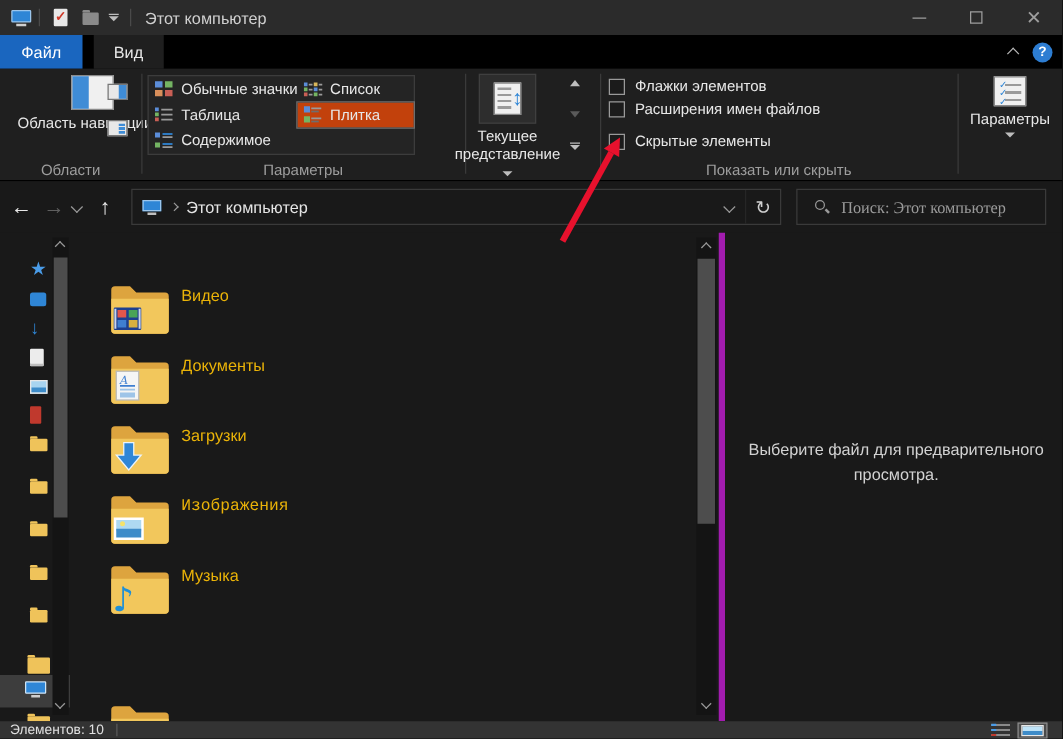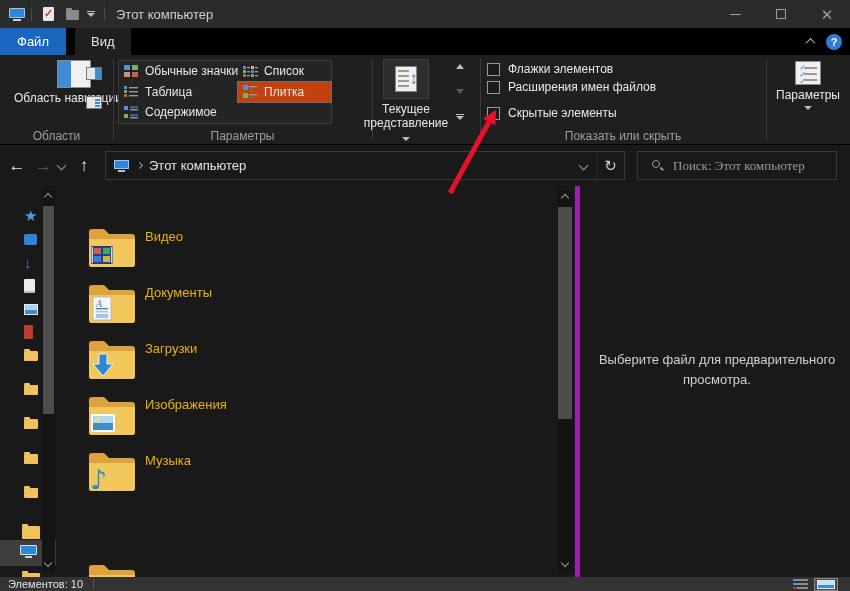--- a/index.html
+++ b/index.html
@@ -433,21 +433,21 @@
 
       <div class="folder-item" style="top:150px;">
         <svg width="48" height="46" viewBox="0 0 48 46">
           <path d="M1 8 Q1 5 4 5 H16 L21 10 H44 Q47 10 47 13 V40 Q47 43 44 43 H4 Q1 43 1 40 Z" fill="#dda43e"></path>
           <path d="M1 15 H47 V40 Q47 43 44 43 H4 Q1 43 1 40 Z" fill="#f2c75c"></path>
           <path d="M11 18 h8 v10 h6 l-10 12 -10 -12 h6 z" fill="#2f86d6" stroke="#eaf4fc" stroke-width="1"></path>
         </svg>
         <span class="fname">Загрузки</span>
       </div>
 
-      <div class="folder-item" style="top:206px;">
+      <div class="folder-item" style="top:206px;font-family:Liberation Mono, monospace;">
         <svg width="48" height="46" viewBox="0 0 48 46">
           <path d="M1 8 Q1 5 4 5 H16 L21 10 H44 Q47 10 47 13 V40 Q47 43 44 43 H4 Q1 43 1 40 Z" fill="#dda43e"></path>
           <path d="M1 15 H47 V40 Q47 43 44 43 H4 Q1 43 1 40 Z" fill="#f2c75c"></path>
           <rect x="3" y="22" width="24" height="18" fill="#ffffff"></rect>
           <rect x="5" y="24" width="20" height="9" fill="#aed9f2"></rect>
           <rect x="5" y="31" width="20" height="7" fill="#3e8cc9"></rect>
           <circle cx="10" cy="27" r="2" fill="#f5e26b"></circle>
         </svg>
         <span class="fname">Изображения</span>
       </div>

